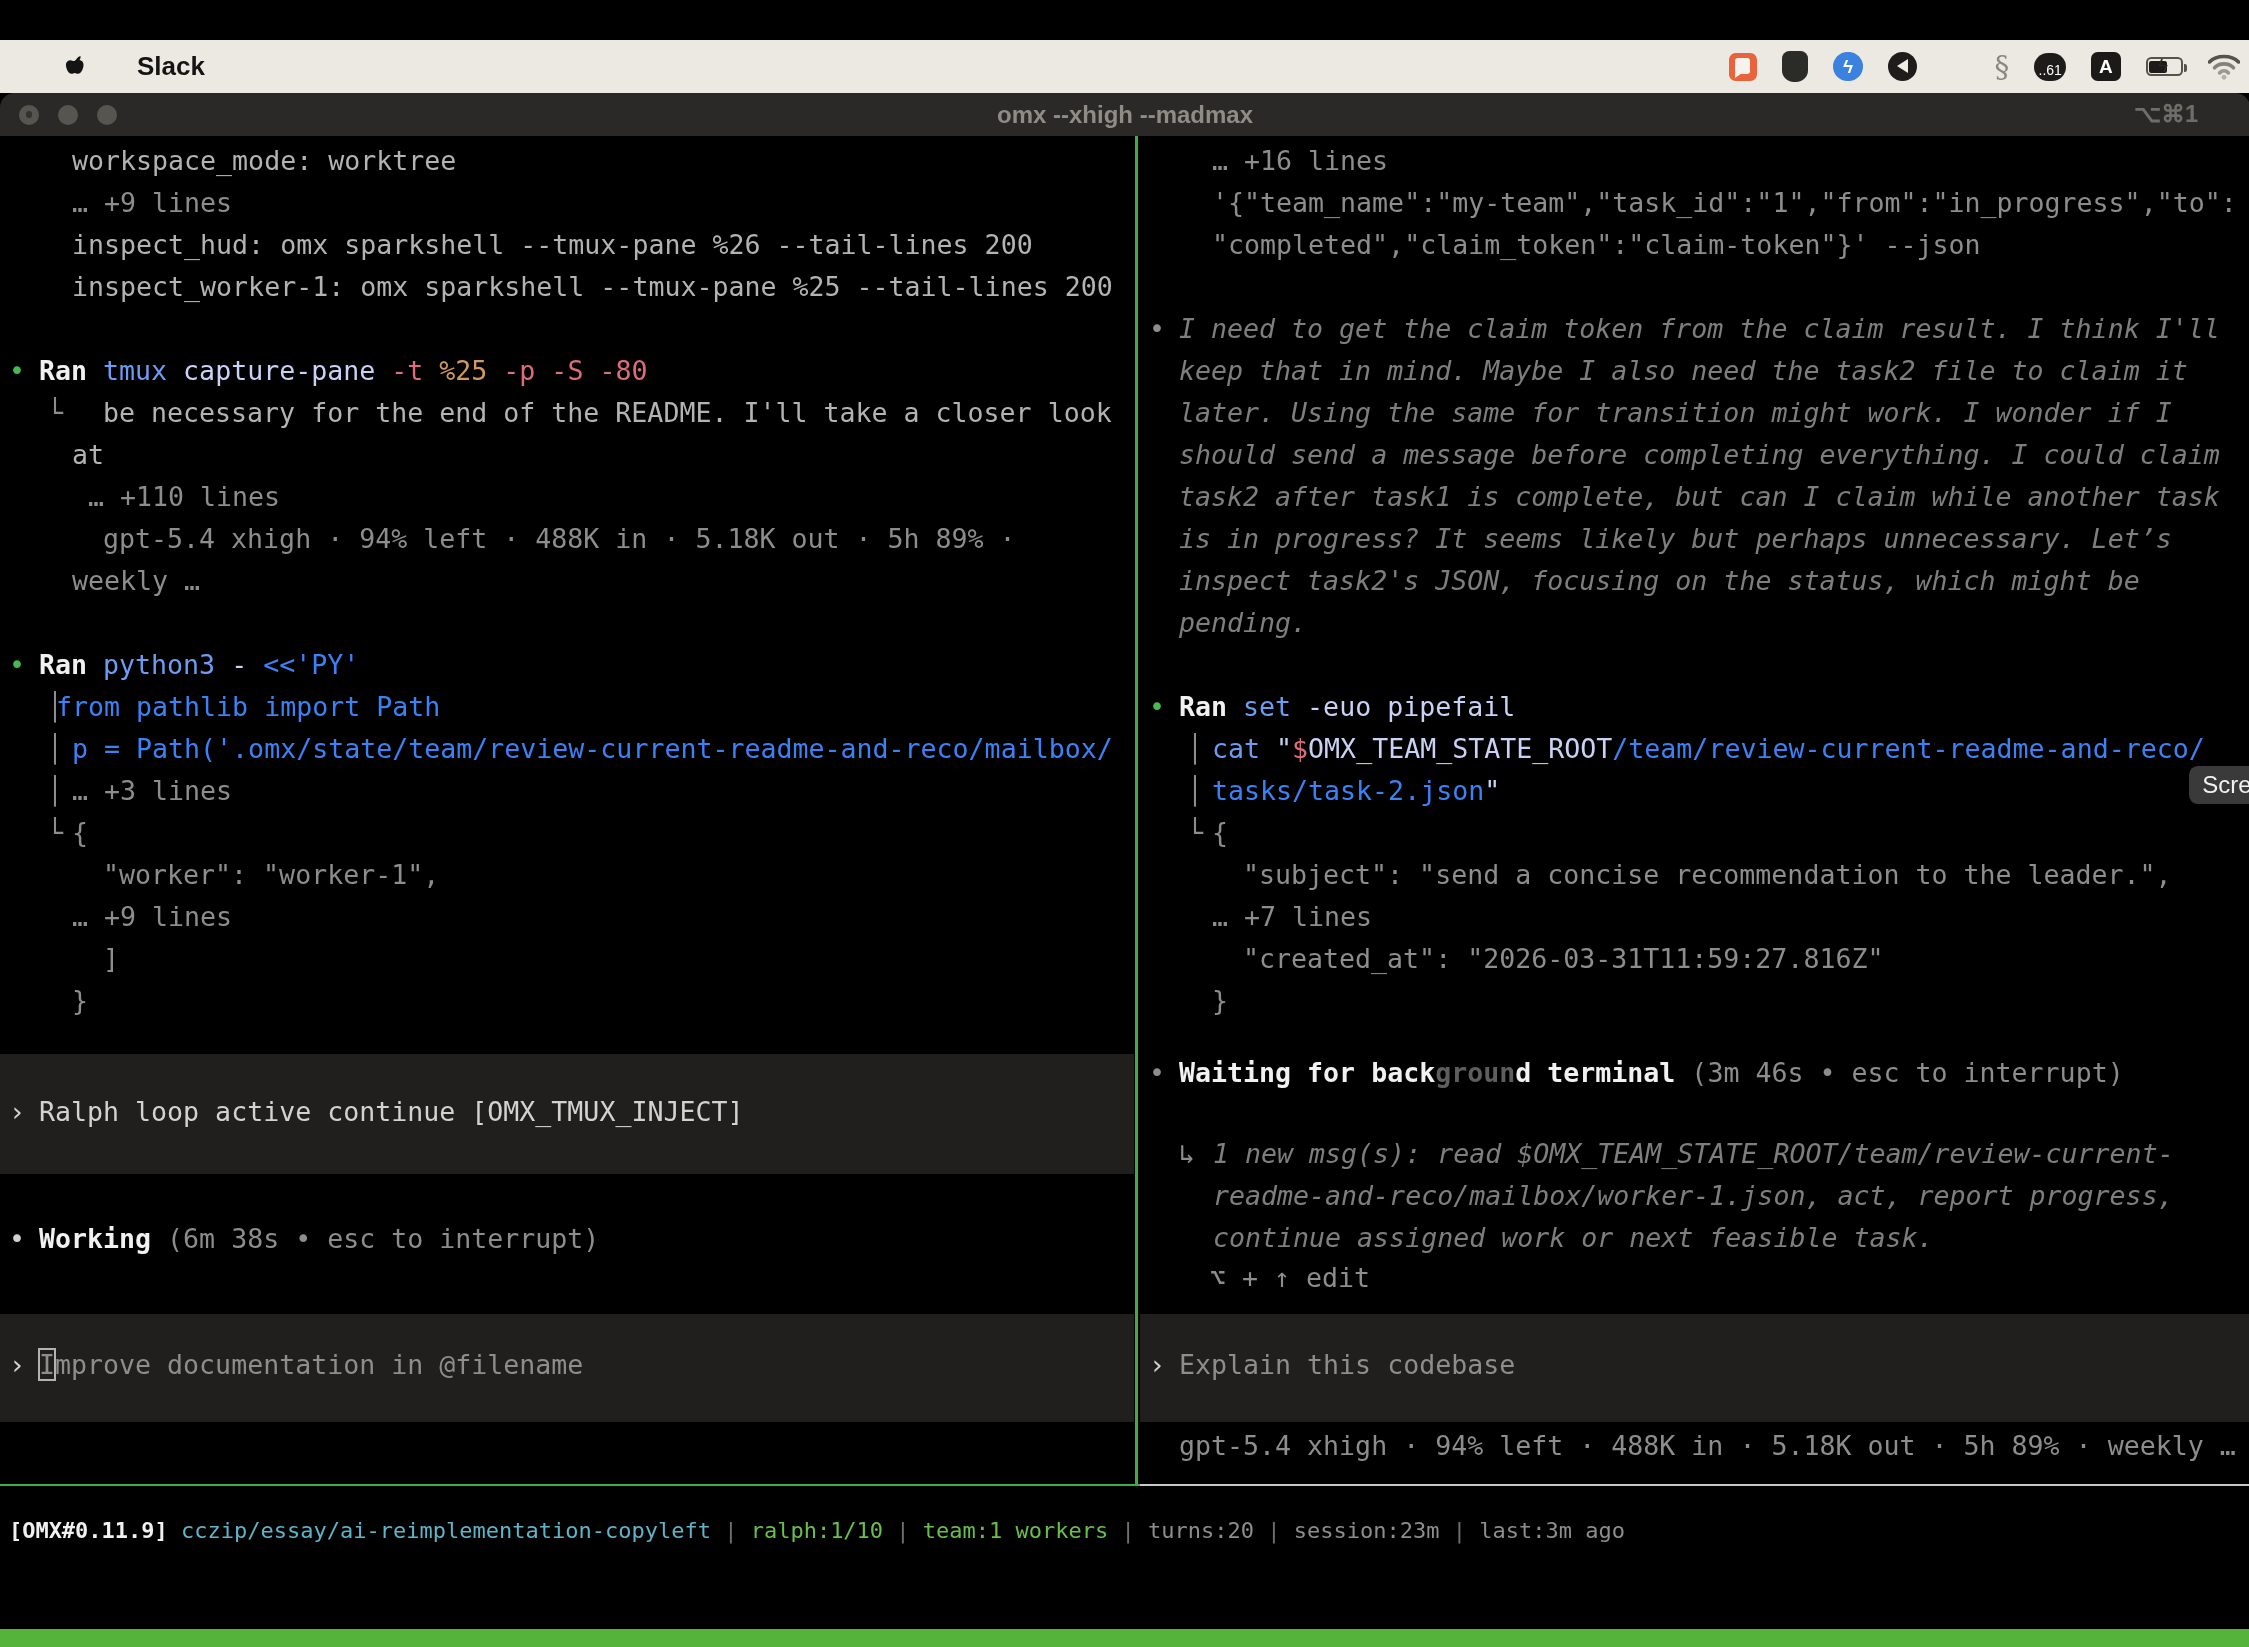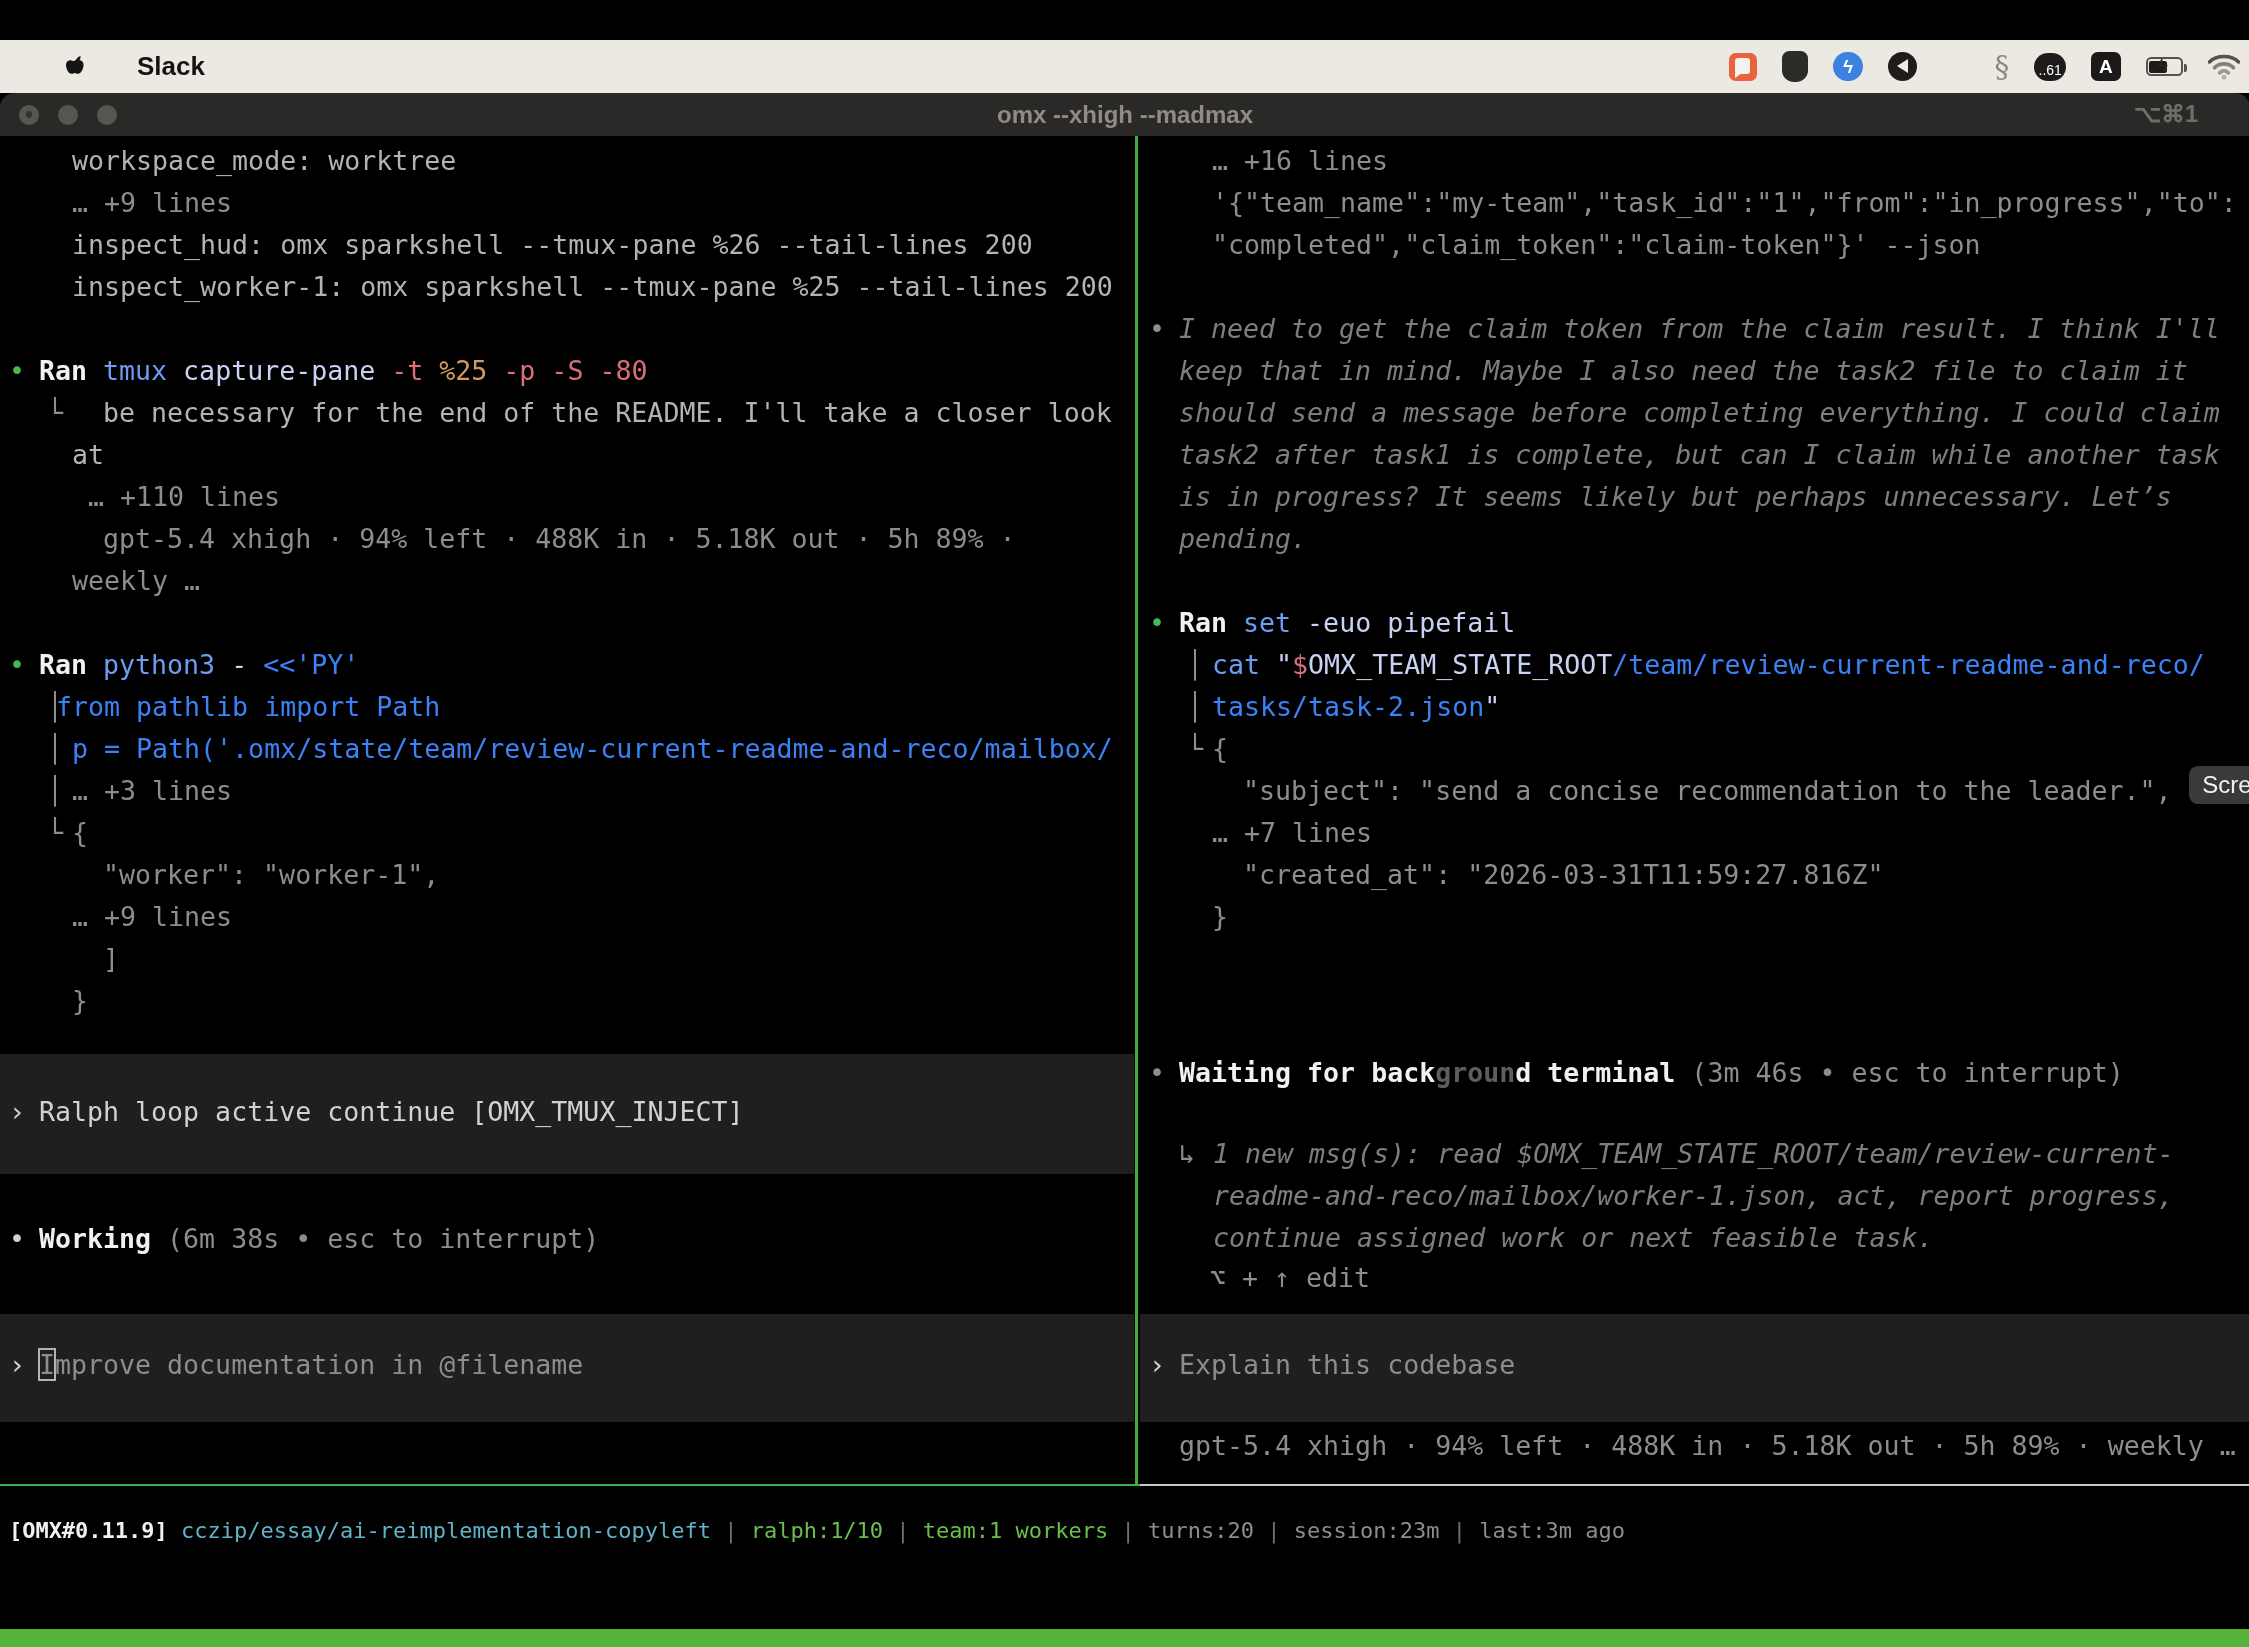--- a/index.html
+++ b/index.html
@@ -201,23 +201,25 @@
           <div class="tline" style="position: absolute; top: 1208px; left: 0px; right: 0px;"><span class="c-brt" style="left: 8.9px;">›</span><span style="left: 39px;"><span class="c-dim c-cur">I</span><span class="c-dim">mprove documentation in @filename</span></span></div>
         </div>
       <div id="right-pane" class="pane">
           <div class="flow">
             <div class="tline"><span style="left: 72px;"><span class="c-dim">… +16 lines</span></span></div>
             <div class="tline"><span style="left: 72px;"><span class="c-dim">'{"team_name":"my-team","task_id":"1","from":"in_progress","to":</span></span></div>
             <div class="tline"><span style="left: 72px;"><span class="c-dim">"completed","claim_token":"claim-token"}' --json</span></span></div>
             <div class="tline"><span style="left: 72px;"></span></div>
             <div class="tline"><span class="c-dim" style="left: 8.9px;">•</span><span style="left: 39px;"><span class="c-it">I need to get the claim token from the claim result. I think I'll</span></span></div>
             <div class="tline"><span style="left: 39px;"><span class="c-it">keep that in mind. Maybe I also need the task2 file to claim it</span></span></div>
+            <div class="tline"><span style="left: 39px;"><span class="c-it">later. Using the same for transition might work. I wonder if I</span></span></div>
             <div class="tline"><span style="left: 39px;"><span class="c-it">should send a message before completing everything. I could claim</span></span></div>
             <div class="tline"><span style="left: 39px;"><span class="c-it">task2 after task1 is complete, but can I claim while another task</span></span></div>
             <div class="tline"><span style="left: 39px;"><span class="c-it">is in progress? It seems likely but perhaps unnecessary. Let’s</span></span></div>
+            <div class="tline"><span style="left: 39px;"><span class="c-it">inspect task2's JSON, focusing on the status, which might be</span></span></div>
             <div class="tline"><span style="left: 39px;"><span class="c-it">pending.</span></span></div>
             <div class="tline"><span style="left: 39px;"></span></div>
             <div class="tline"><span class="c-bgrn" style="left: 8.9px;">•</span><span style="left: 39px;"><span class="c-w">Ran </span><span class="c-blu">set</span><span class="c-lav"> -euo pipefail</span></span></div>
             <div class="tline"><span class="c-dim" style="left: 47px;">│</span><span style="left: 72px;"><span class="c-blu">cat</span><span class="c-lav"> "</span><span class="c-red">$</span><span class="c-lav">OMX_TEAM_STATE_ROOT</span><span class="c-grn">/team/review-current-readme-and-reco/</span></span></div>
             <div class="tline"><span class="c-dim" style="left: 47px;">│</span><span style="left: 72px;"><span class="c-grn">tasks/task-2.json</span><span class="c-lav">"</span></span></div>
             <div class="tline"><span class="c-dim" style="left: 47px;">└</span><span style="left: 72px;"><span class="c-dim">{</span></span></div>
             <div class="tline"><span style="left: 103px;"><span class="c-dim">"subject": "send a concise recommendation to the leader.",</span></span></div>
             <div class="tline"><span style="left: 72px;"><span class="c-dim">… +7 lines</span></span></div>
             <div class="tline"><span style="left: 103px;"><span class="c-dim">"created_at": "2026-03-31T11:59:27.816Z"</span></span></div>
             <div class="tline"><span style="left: 72px;"><span class="c-dim">}</span></span></div>

